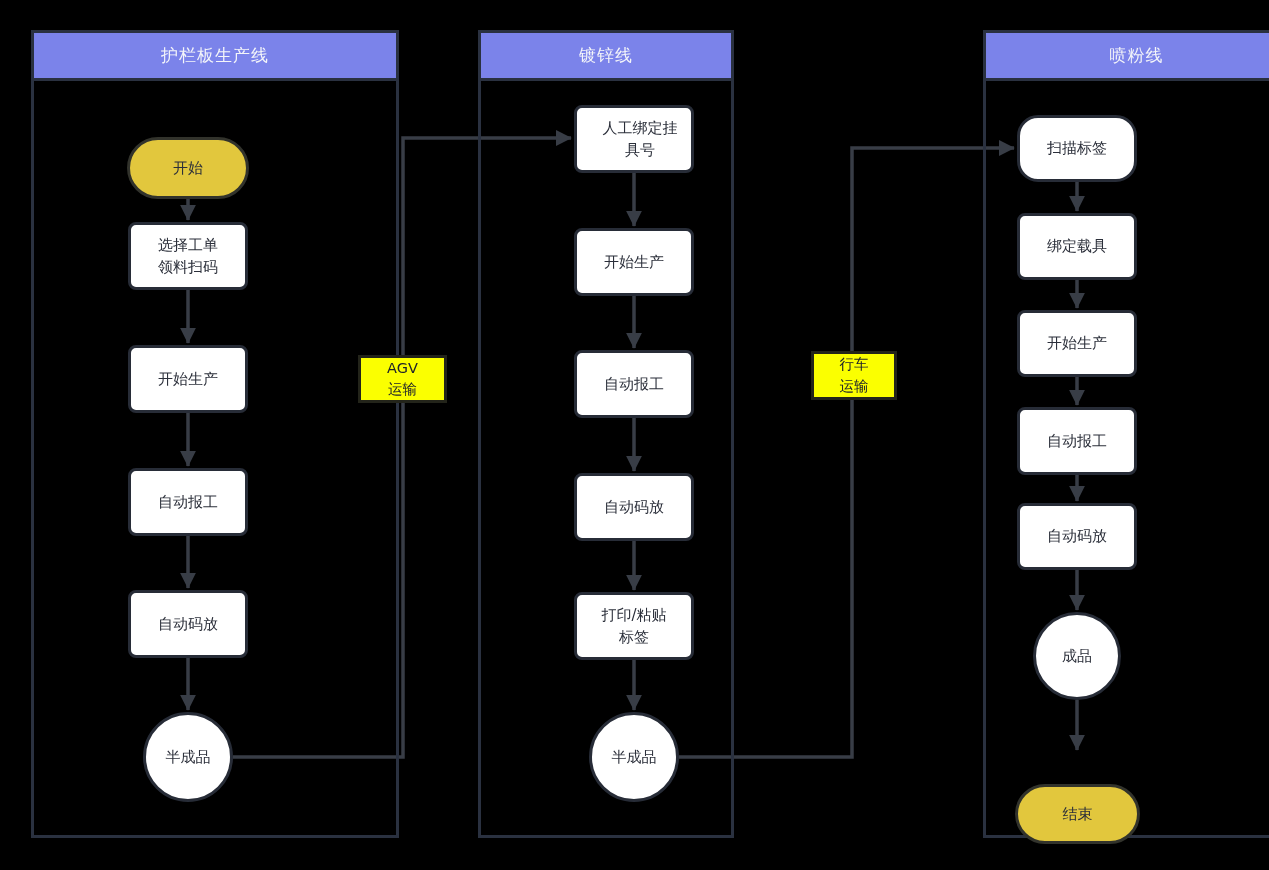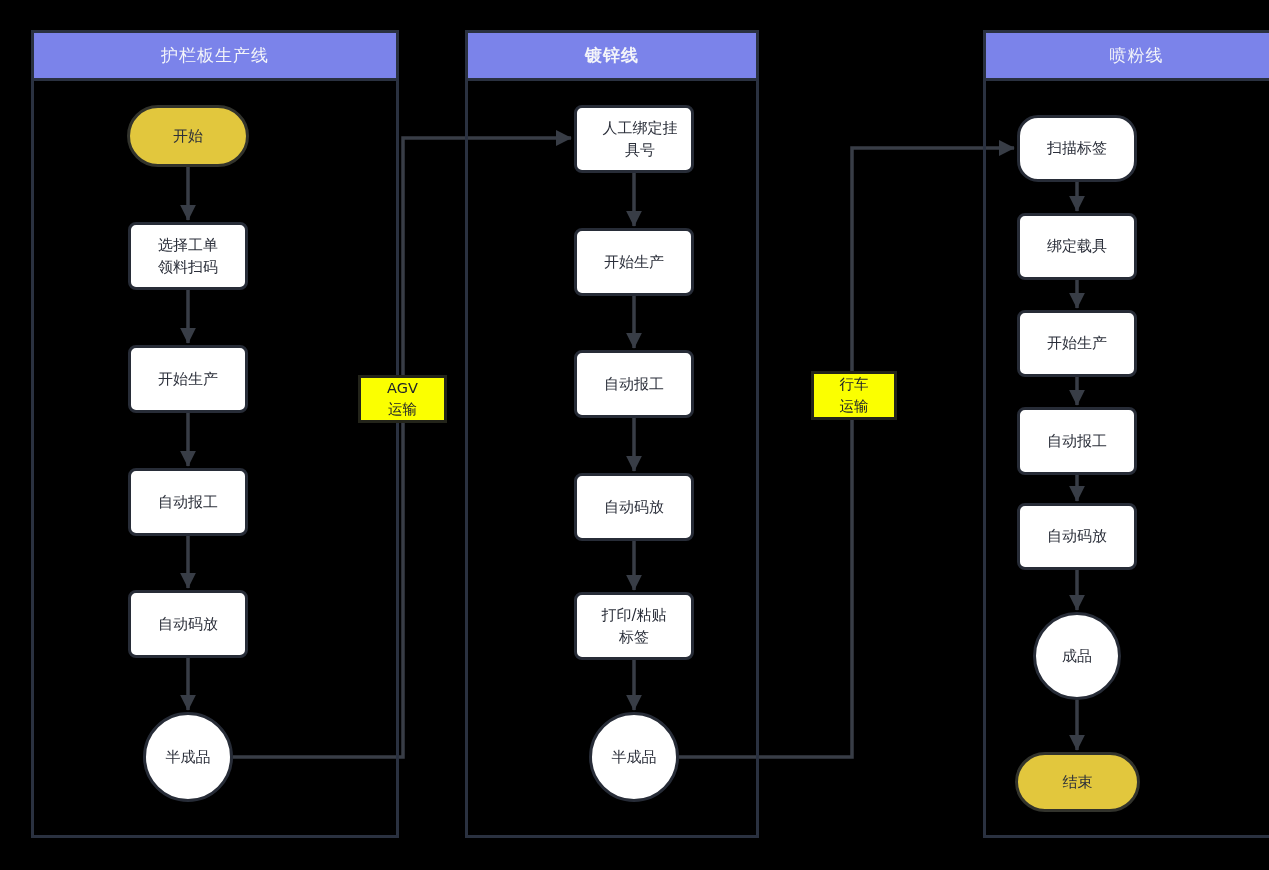--- a/index.html
+++ b/index.html
@@ -25,26 +25,26 @@
     display:flex;align-items:center;justify-content:center;
     color:var(--header-text);font-size:17px;letter-spacing:1px;
   }
   .node{
     position:absolute;box-sizing:border-box;display:flex;align-items:center;justify-content:center;
     text-align:center;white-space:pre-line;color:var(--node-text);
     font-size:15px;line-height:1.5;
   }
   .node.box{background:var(--node-fill);border:3px solid var(--node-border);border-radius:8px;}
   .node.circle{background:var(--node-fill);border:3px solid var(--node-border);border-radius:50%;}
-  .node.stadium{background:var(--terminal-fill);border:3px solid var(--terminal-border);border-radius:31px;}
+  .node.stadium{background:var(--terminal-fill);border:3px solid var(--terminal-border);border-radius:31px;margin-top:32px;}
   .conn-label{
     position:absolute;box-sizing:border-box;display:flex;align-items:center;justify-content:center;
     text-align:center;white-space:pre-line;background:var(--label-fill);
     border:3px solid var(--label-border);color:var(--label-text);
-    font-size:14.5px;line-height:1.45;margin-top:20px;
+    font-size:14.5px;line-height:1.45;
   }
 </style>
 </head>
 <body>
 
 <div class="canvas">
   <svg id="wires" viewBox="0 0 1269 870" xmlns="http://www.w3.org/2000/svg">
     <defs>
       <marker id="ah" viewBox="0 0 10 10" refX="9.5" refY="5" markerWidth="4.6" markerHeight="4.6" orient="auto-start-reverse">
         <path id="ah-path" d="M0,0 L10,5 L0,10 z" fill="#383d46"></path>
@@ -75,21 +75,21 @@
       <div class="lane" style="left: 31px; top: 30px; width: 368px; height: 808px;">
         <div class="lane-header">护栏板生产线</div>
       </div>
       <div class="node stadium" style="left: 127px; top: 105px; width: 122px; height: 62px;">开始</div>
       <div class="node box" style="left: 128px; top: 222px; width: 120px; height: 68px;">选择工单
 领料扫码</div>
       <div class="node box" style="left: 128px; top: 345px; width: 120px; height: 68px;">开始生产</div>
       <div class="node box" style="left: 128px; top: 468px; width: 120px; height: 68px;">自动报工</div>
       <div class="node box" style="left: 128px; top: 590px; width: 120px; height: 68px;">自动码放</div>
       <div class="node circle" style="left: 143px; top: 712px; width: 90px; height: 90px;">半成品</div>
-      <div class="lane" style="left: 465px; top: 30px; width: 294px; height: 808px; font-weight: bold;">
+      <div class="lane" style="left: 478px; top: 30px; width: 256px; height: 808px;">
         <div class="lane-header">镀锌线</div>
       </div>
       <div class="node box" style="left: 574px; top: 105px; width: 120px; height: 68px; padding-left: 12px;">人工绑定挂
 具号</div>
       <div class="node box" style="left: 574px; top: 228px; width: 120px; height: 68px;">开始生产</div>
       <div class="node box" style="left: 574px; top: 350px; width: 120px; height: 68px;">自动报工</div>
       <div class="node box" style="left: 574px; top: 473px; width: 120px; height: 68px;">自动码放</div>
       <div class="node box" style="left: 574px; top: 592px; width: 120px; height: 68px;">打印/粘贴
 标签</div>
       <div class="node circle" style="left: 589px; top: 712px; width: 90px; height: 90px;">半成品</div>

